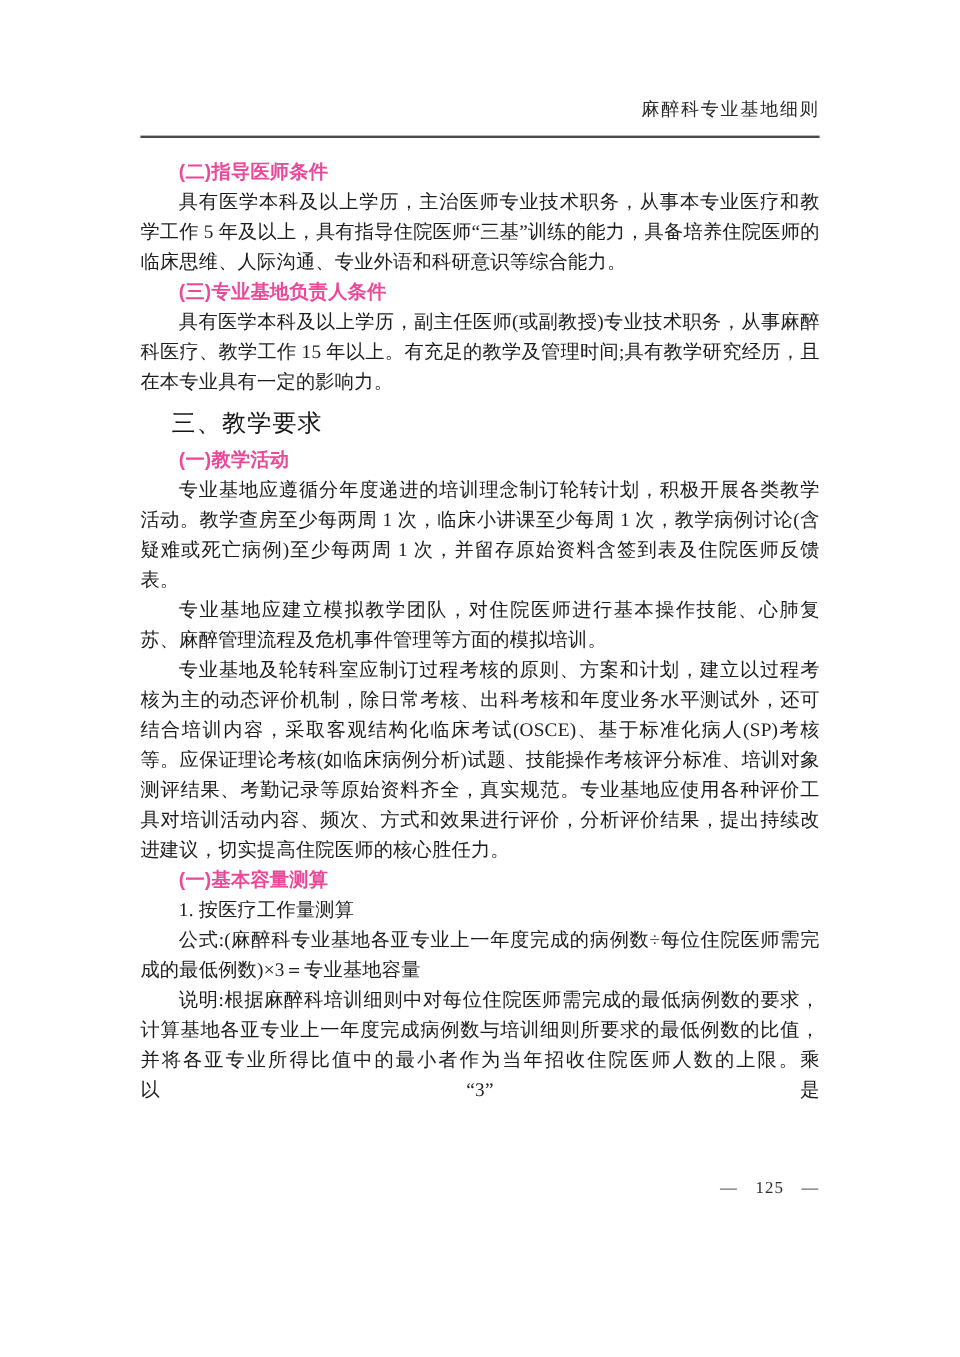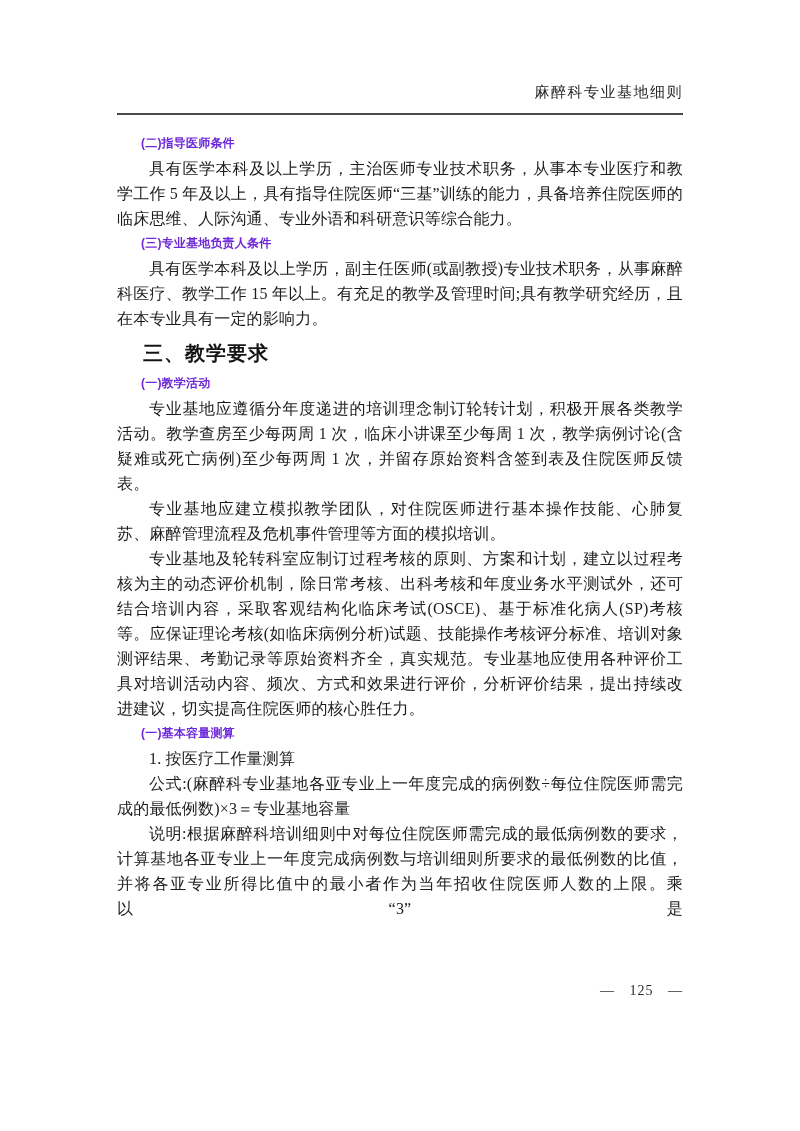--- a/index.html
+++ b/index.html
@@ -45,32 +45,32 @@
   }
   .para-cont {
     text-align-last: justify;
   }
   .para-kai {
     margin: 0;
     text-indent: 2em;
   }
   .h-sub {
     margin: 0;
-    font-size: 12px;
+    font-size: 16px;
     line-height: 25px;
     font-weight: bold;
     text-indent: 2em;
     font-family: "Liberation Sans", "DejaVu Sans", sans-serif;
-    color: #6d28d9;
+    color: #ec4899;
   }
   .h-section {
     margin: 8px 0 4px 0;
     font-size: 20px;
     line-height: 28px;
-    font-weight: bold;
+    font-weight: normal;
     text-indent: 26px;
     font-family: "Liberation Sans", "DejaVu Sans", sans-serif;
     letter-spacing: 1px;
     color: #141414;
   }
   .page-number {
     position: absolute;
     top: 983px;
     right: 117px;
     font-size: 14px;

